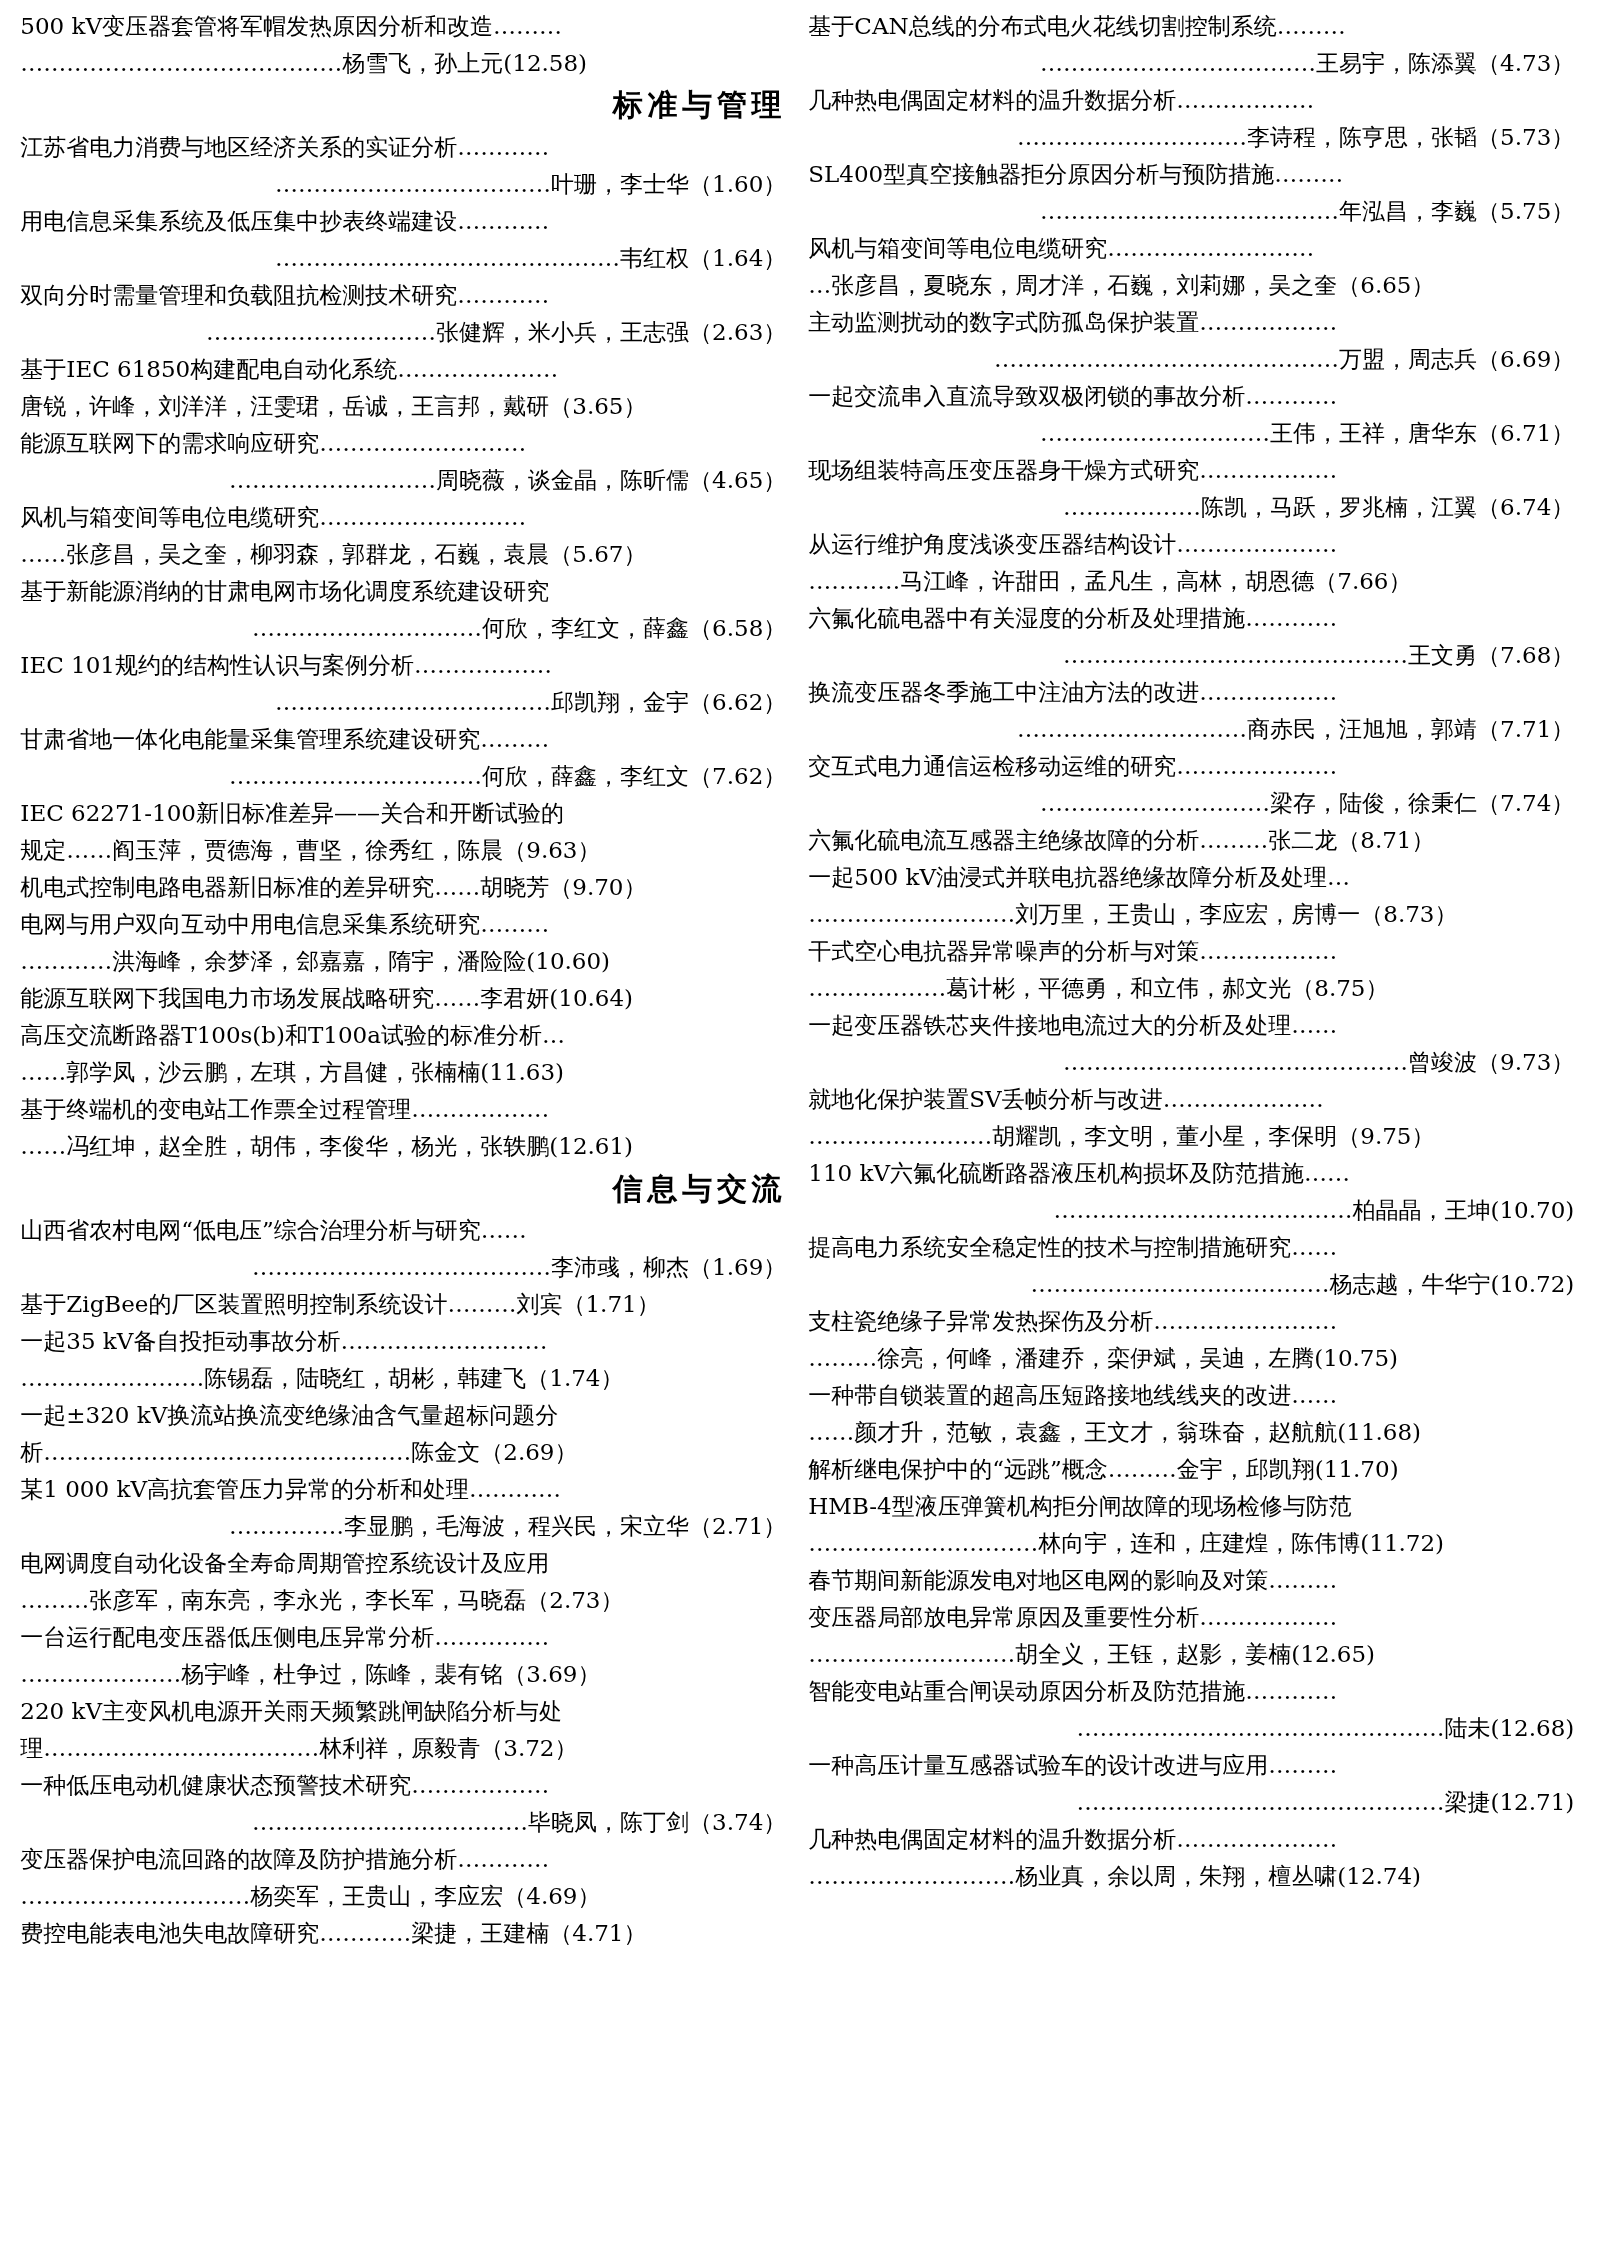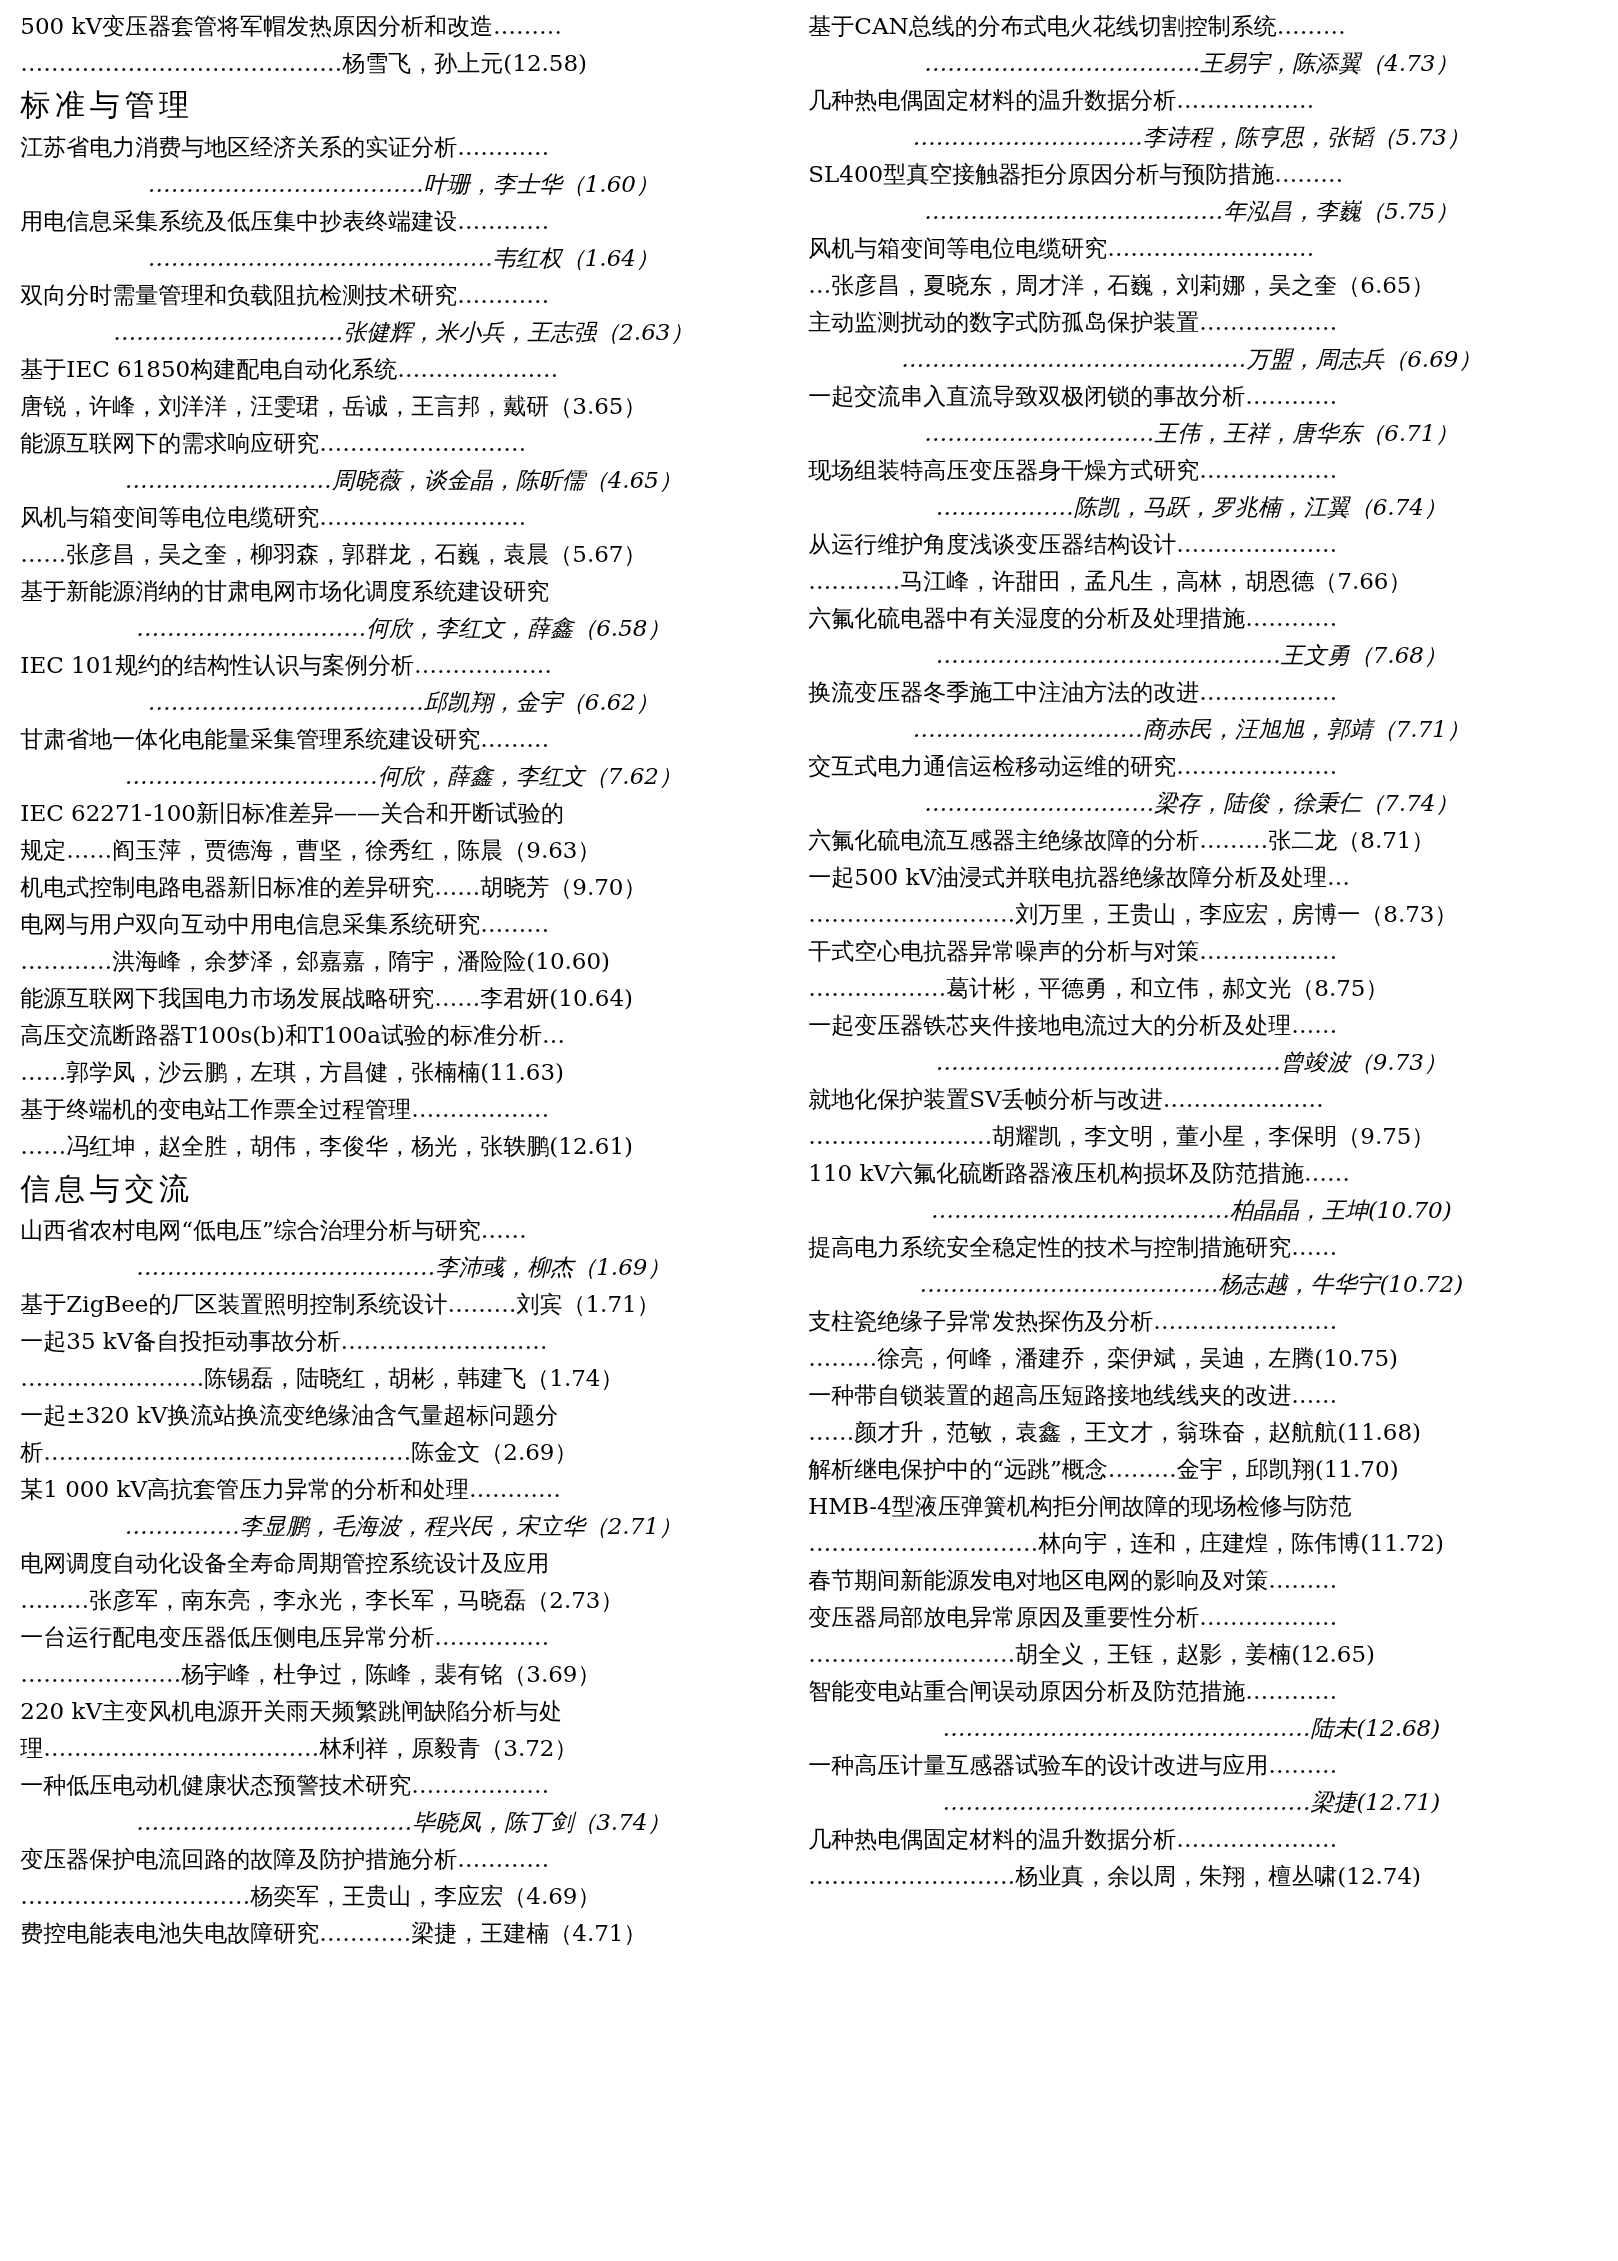--- a/index.html
+++ b/index.html
@@ -30,28 +30,27 @@
     font-size: 23px;
     line-height: 37px;
     letter-spacing: 0px;
     white-space: nowrap;
   }
   .line {
     display: block;
     white-space: nowrap;
   }
   .line.right {
-    text-align: center;
-    font-style: italic;
+    text-align: right;
   }
   .section-head {
     font-size: 30px;
     line-height: 44px;
-    font-weight: normal;
-    text-align: left;
+    font-weight: bold;
+    text-align: right;
     letter-spacing: 4.7px;
     margin: 1.6px 0 1.6px 0;
     white-space: nowrap;
   }
 </style>
 </head>
 <body>
 
 <div class="page">
   <div class="col" id="col-0">

